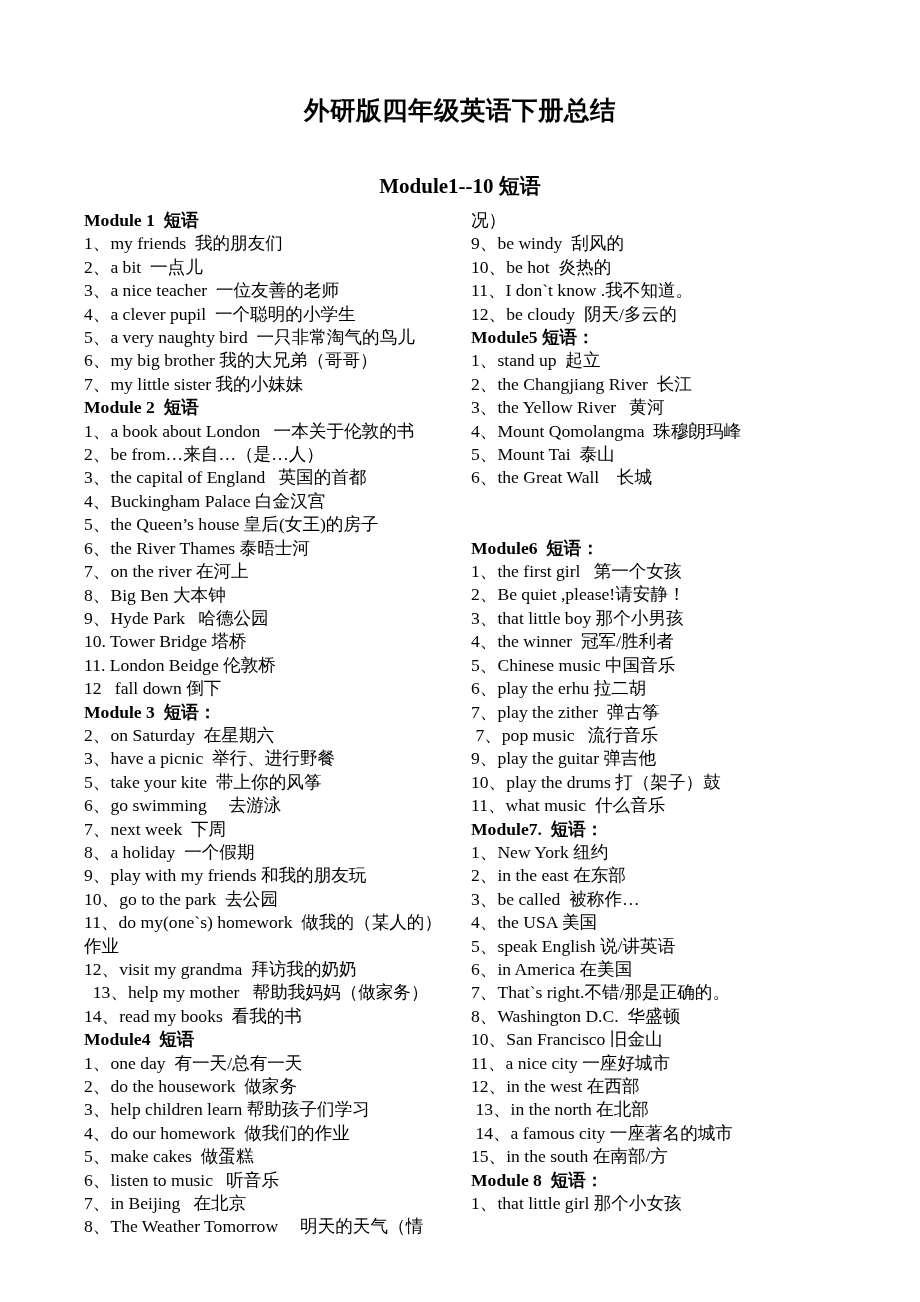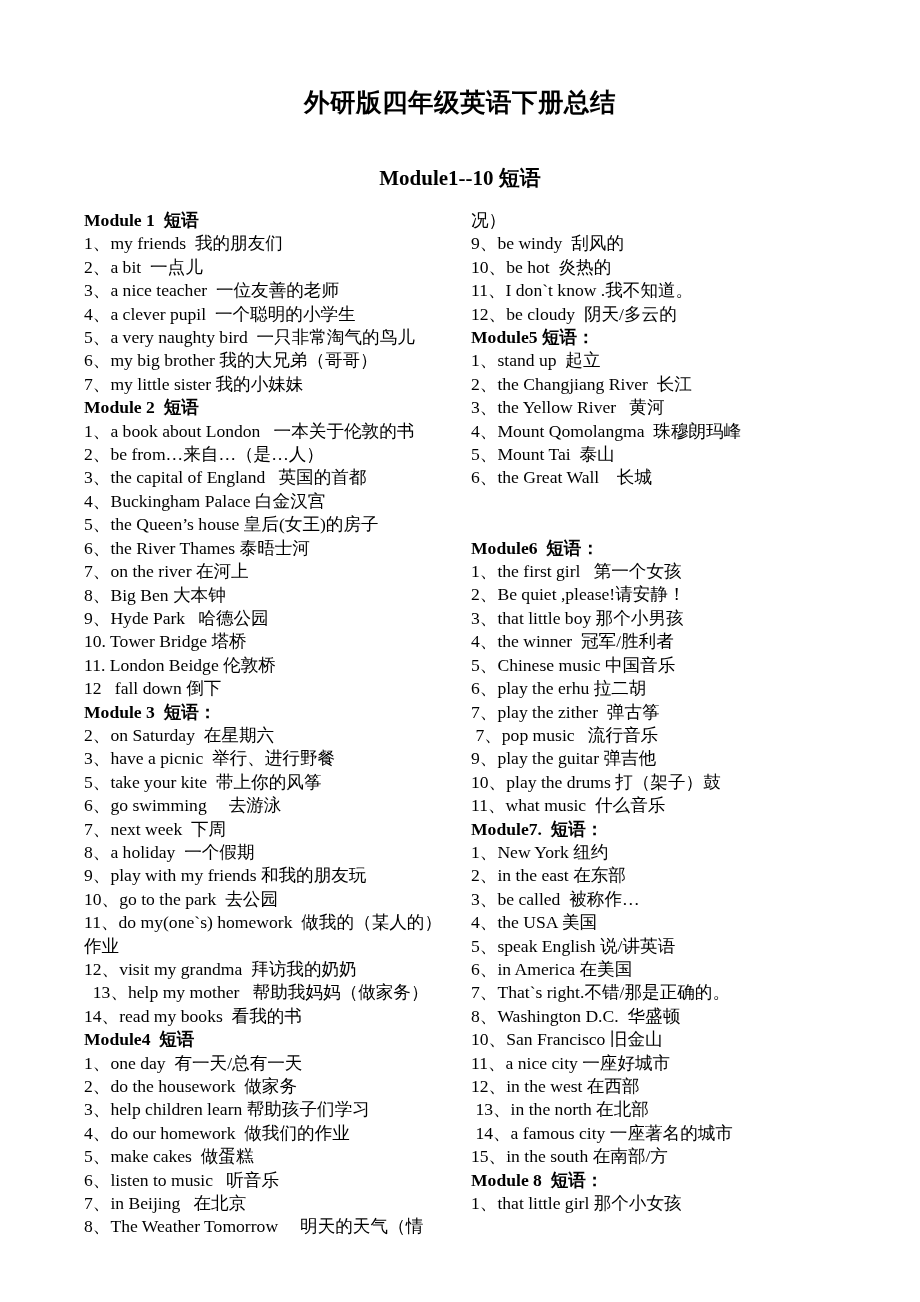--- a/index.html
+++ b/index.html
@@ -20,29 +20,29 @@
     width: 920px;
     height: 1302px;
     box-sizing: border-box;
     padding: 0;
   }
   .doc-title {
     text-align: center;
     font-size: 25.5px;
     font-weight: bold;
     letter-spacing: 0.5px;
-    margin: 0;
+    margin: 8px;
     padding-top: 86px;
     line-height: 34px;
   }
   .section-title {
     text-align: center;
     font-size: 21px;
     font-weight: bold;
-    margin: 8px;
+    margin: 0;
     padding-top: 36px;
     line-height: 28px;
   }
   .columns {
     display: flex;
     flex-direction: row;
     align-items: flex-start;
     padding-left: 84px;
     padding-right: 62px;
     padding-top: 9px;

